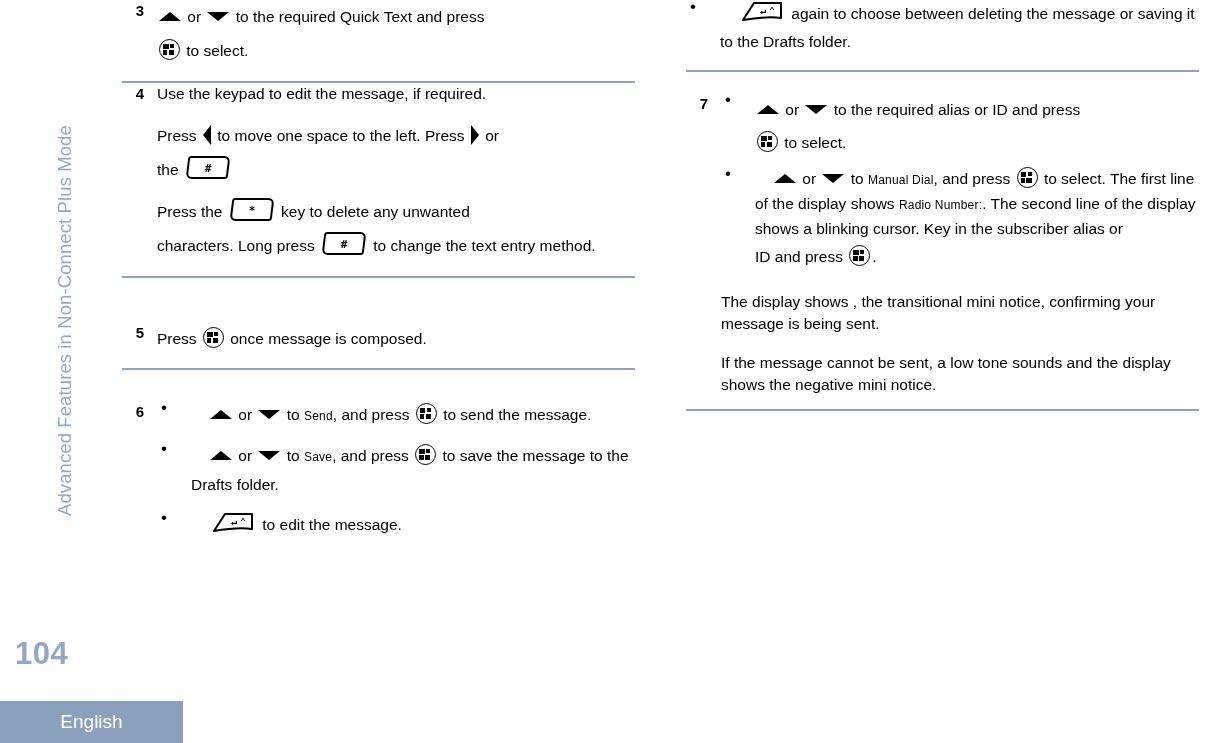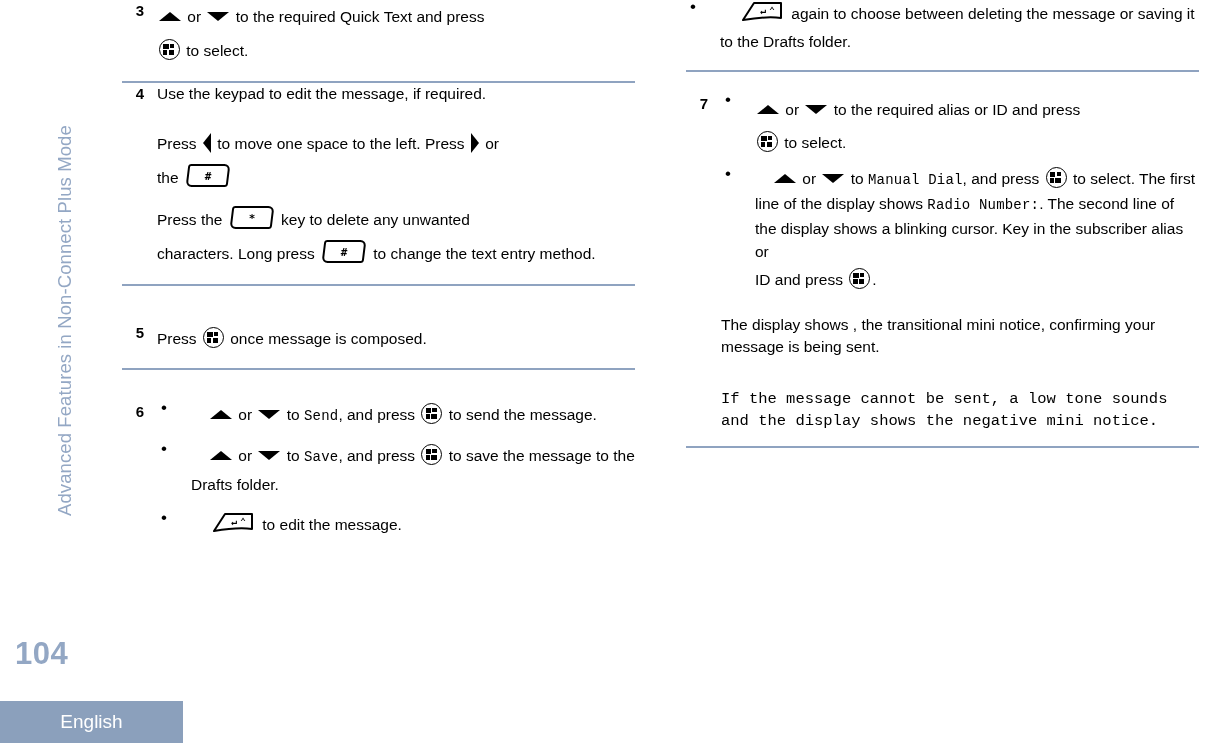--- a/index.html
+++ b/index.html
@@ -119,22 +119,22 @@
   }
   .bullet-body {
     font-size: 15.5px;
     line-height: 21.5px;
   }
   .bullet-body.tall { line-height: 28px; }
   .indent { display: inline-block; width: 17px; }
 
   
   .mono {
-    font-family: Liberation Mono, monospace;
-    font-size: 14px;
+    font-family: Liberation Sans, sans-serif;
+    font-size: 12px;
     letter-spacing: 0.2px;
   }
 
   
   .ico {
     display: inline-block;
     vertical-align: middle;
     position: relative;
   }
 
@@ -234,21 +234,21 @@
         <span>to select.</span>
       </p>
     </div>
     <div class="rule" style="margin-top:13px;"></div>
   </div>
 
   <div class="block" style="position:absolute; left:0; top:83px; width:513px;">
     <div class="step">
       <div class="step-num">4</div>
       <p class="para">Use the keypad to edit the message, if required.</p>
-      <p class="para tall" style="margin-top:22px;">
+      <p class="para tall" style="margin-top:14px;">
         <span>Press</span>
         <span class="ico ico-left"></span>
         <span>to move one space to the left. Press</span>
         <span class="ico ico-right"></span>
         <span>or</span><br>
         <span>the</span>
         <span class="ico ico-key"><span>#</span></span>
       </p>
       <p class="para tall" style="margin-top:8px;">
         <span>Press the</span>
@@ -372,17 +372,17 @@
             <span>to select. The first line of the display shows</span>
             <span class="mono">Radio Number:</span><span>. The second line of the display shows a blinking cursor. Key in the subscriber alias or</span>
             <span style="display:inline-block; height:10px;"></span><br>
             <span style="line-height:33px;"><span>ID and press</span>
             <span class="ico ico-menu"><i class="a"></i><i class="b"></i><i class="c"></i><i class="d"></i></span><span>.</span></span>
           </span>
         </li>
       </ul>
 
       <p class="para" style="margin-top:18px;">The display shows , the transitional mini notice, confirming your message is being sent.</p>
-      <p class="para" style="margin-top:32px;font-family:Liberation Mono, monospace;">If the message cannot be sent, a low tone sounds and the display shows the negative mini notice.</p>
+      <p class="para" style="margin-top:18px;">If the message cannot be sent, a low tone sounds and the display shows the negative mini notice.</p>
     </div>
     <div class="rule" style="margin-top:14px;"></div>
   </div>
 </div>
 
 </body></html>

